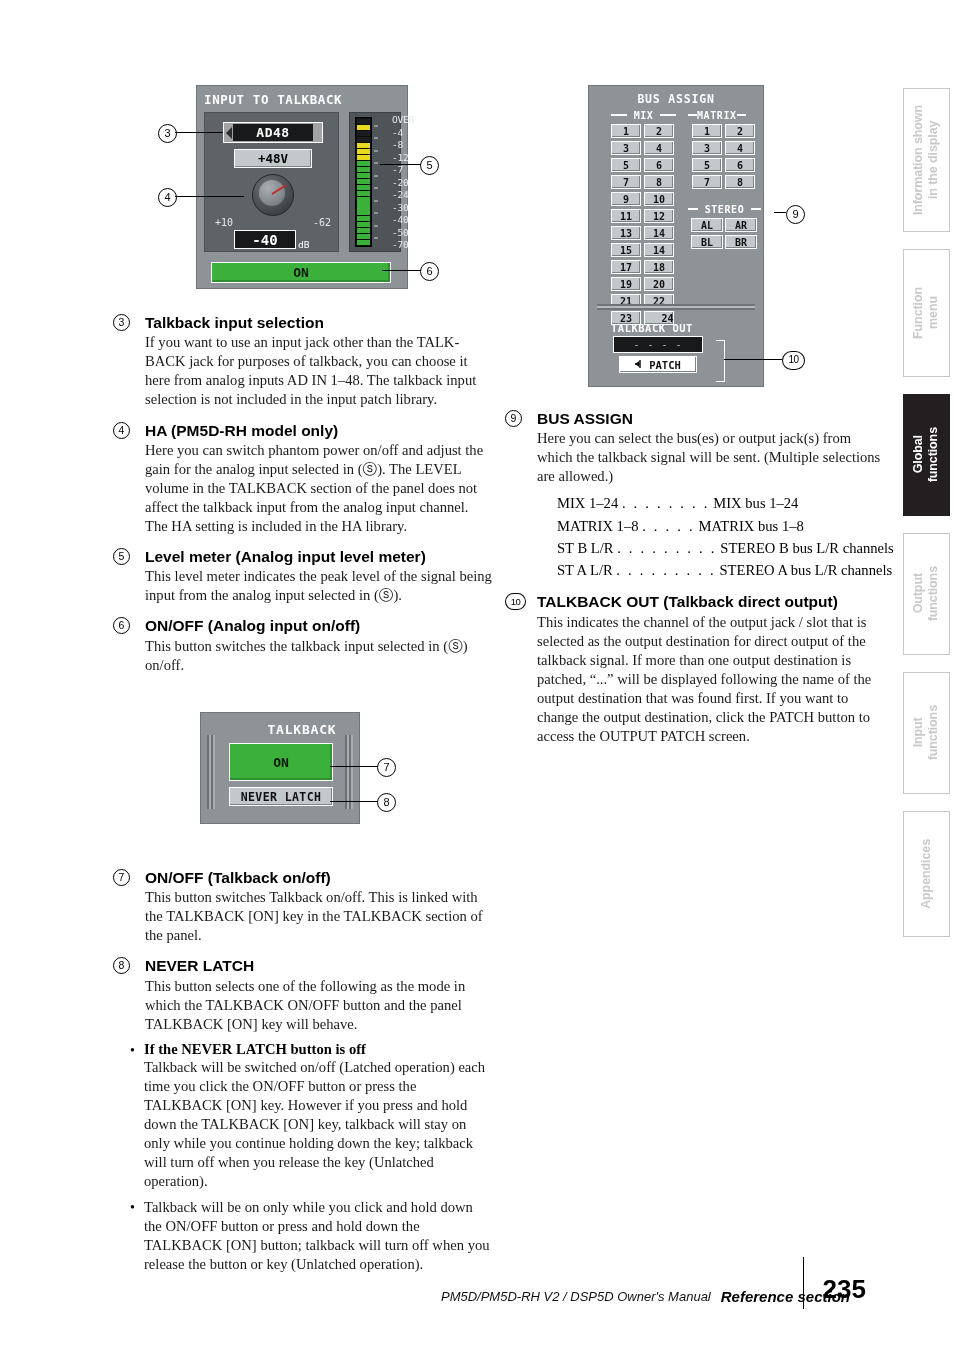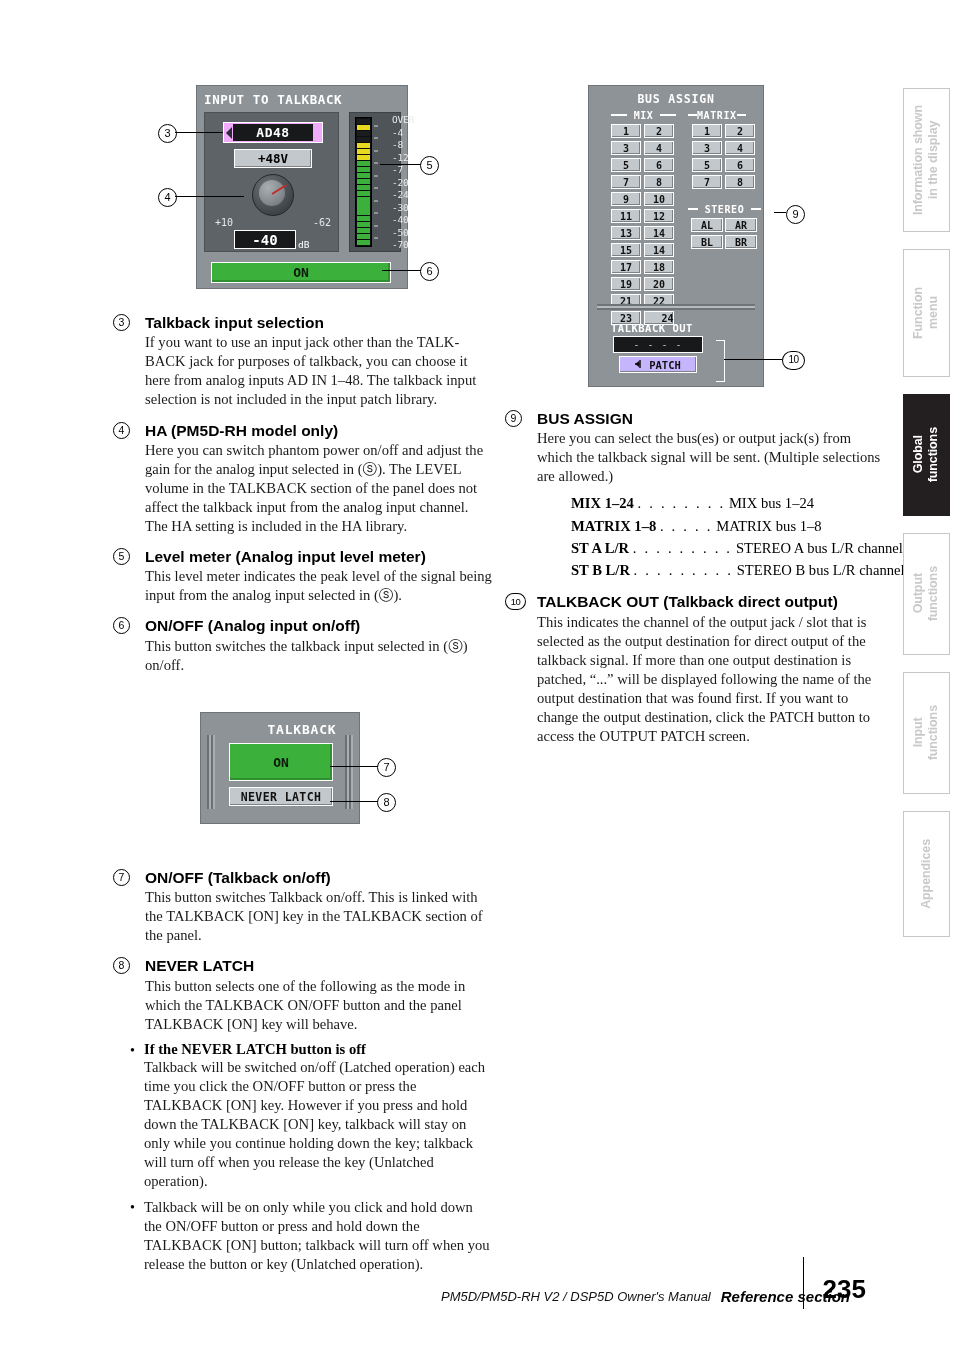--- a/index.html
+++ b/index.html
@@ -53,21 +53,21 @@
   .col-right{position:absolute;left:505px;top:0;width:382px;}
 
   
   .deflist{margin-left:52px;margin-top:6px;}
   .defrow{
     font-family:"Liberation Serif", serif;
     font-size:14.6px;
     line-height:1.52;
     white-space:nowrap;
   }
-  .defrow b{font-weight:bold;margin-left:14px;}
+  .defrow b{font-weight:normal;}
   .dots{letter-spacing:2.2px;}
 
   
   .bullet{position:relative;margin-left:17px;margin-top:7px;}
   .bullet .dot{position:absolute;left:0;top:3px;font-size:14px;line-height:1;}
   .bullet .btitle{
     margin-left:14px;
     font-family:"Liberation Serif", serif;
     font-weight:bold;
     font-size:14.6px;
@@ -87,21 +87,21 @@
     color:#ffffff;font-size:12.5px;font-weight:bold;letter-spacing:0.6px;
     font-family:"DejaVu Sans Mono", monospace;
   }
   .itb-inner{
     position:absolute;left:7px;top:26px;width:135px;height:140px;
     background:#5d6367;border:1px solid #4b5155;box-sizing:border-box;
   }
   
   .sel-ad{
     position:absolute;left:18px;top:9px;width:100px;height:21px;
-    background:#f0abfc;border:1px solid #ffffff;box-sizing:border-box;
+    background:#a3a3a3;border:1px solid #ffffff;box-sizing:border-box;
     display:flex;align-items:center;justify-content:center;
   }
   .sel-ad .inner{
     position:absolute;left:9px;top:1px;right:9px;bottom:1px;
     background:#17191a;display:flex;align-items:center;justify-content:center;
   }
   .sel-ad .inner span{
     color:#ffffff;font-size:13px;font-weight:bold;
     font-family:"DejaVu Sans Mono", monospace;letter-spacing:0.5px;
   }
@@ -211,21 +211,21 @@
     font-weight:bold;letter-spacing:0.5px;
   }
   .tbo-display{
     position:absolute;left:24px;top:250px;width:90px;height:17px;
     background:#17191a;border:1px solid #ffffff;box-sizing:border-box;
     display:flex;align-items:center;justify-content:center;
   }
   .tbo-display span{color:#b9bec1;font-size:10px;font-family:"DejaVu Sans Mono", monospace;letter-spacing:1px;}
   .tbo-patch{
     position:absolute;left:30px;top:270px;width:78px;height:17px;
-    background:#c4b5fd;border:1px solid #ffffff;box-sizing:border-box;
+    background:#ffffff;border:1px solid #ffffff;box-sizing:border-box;
     box-shadow:inset -1px -1px 0 #7c8286;
     display:flex;align-items:center;justify-content:center;gap:3px;
   }
   .tbo-patch span{color:#111;font-size:10.5px;font-weight:bold;font-family:"DejaVu Sans Mono", monospace;}
 
   
   .fig-tb{
     position:absolute;left:200px;top:712px;width:160px;height:112px;
     background:#8e9397;border:1px solid #6f7478;box-sizing:border-box;
   }
@@ -683,22 +683,22 @@
 
   <div class="col-right">
 
     <div class="item" style="margin-top:409px;">
       <span class="marker num-circle">9</span>
       <div class="heading h-item">BUS ASSIGN</div>
       <div class="para body-text">Here you can select the bus(es) or output jack(s) from which the talkback signal will be sent. (Multiple selections are allowed.)</div>
       <div class="deflist" id="bus-assign-deflist">
           <div class="defrow"><b>MIX 1–24</b>&nbsp;<span class="dots">. . . . . . . .</span>&nbsp;<span>MIX bus 1–24</span></div>
           <div class="defrow"><b>MATRIX 1–8</b>&nbsp;<span class="dots">. . . . .</span>&nbsp;<span>MATRIX bus 1–8</span></div>
+          <div class="defrow"><b>ST B L/R</b>&nbsp;<span class="dots">. . . . . . . . .</span>&nbsp;<span>STEREO B bus L/R channels</span></div>
           <div class="defrow"><b>ST A L/R</b>&nbsp;<span class="dots">. . . . . . . . .</span>&nbsp;<span>STEREO A bus L/R channels</span></div>
-          <div class="defrow"><b>ST B L/R</b>&nbsp;<span class="dots">. . . . . . . . .</span>&nbsp;<span>STEREO B bus L/R channels</span></div>
         </div>
     </div>
 
     <div class="item" style="margin-top:11px;">
       <span class="marker num-circle wide">10</span>
       <div class="heading h-item">TALKBACK OUT (Talkback direct output)</div>
       <div class="para body-text">This indicates the channel of the output jack / slot that is selected as the output destination for direct output of the talkback signal. If more than one output destination is patched, “...” will be displayed following the name of the output destination that was found first. If you want to change the output destination, click the PATCH button to access the OUTPUT PATCH screen.</div>
     </div>
 
   </div>

